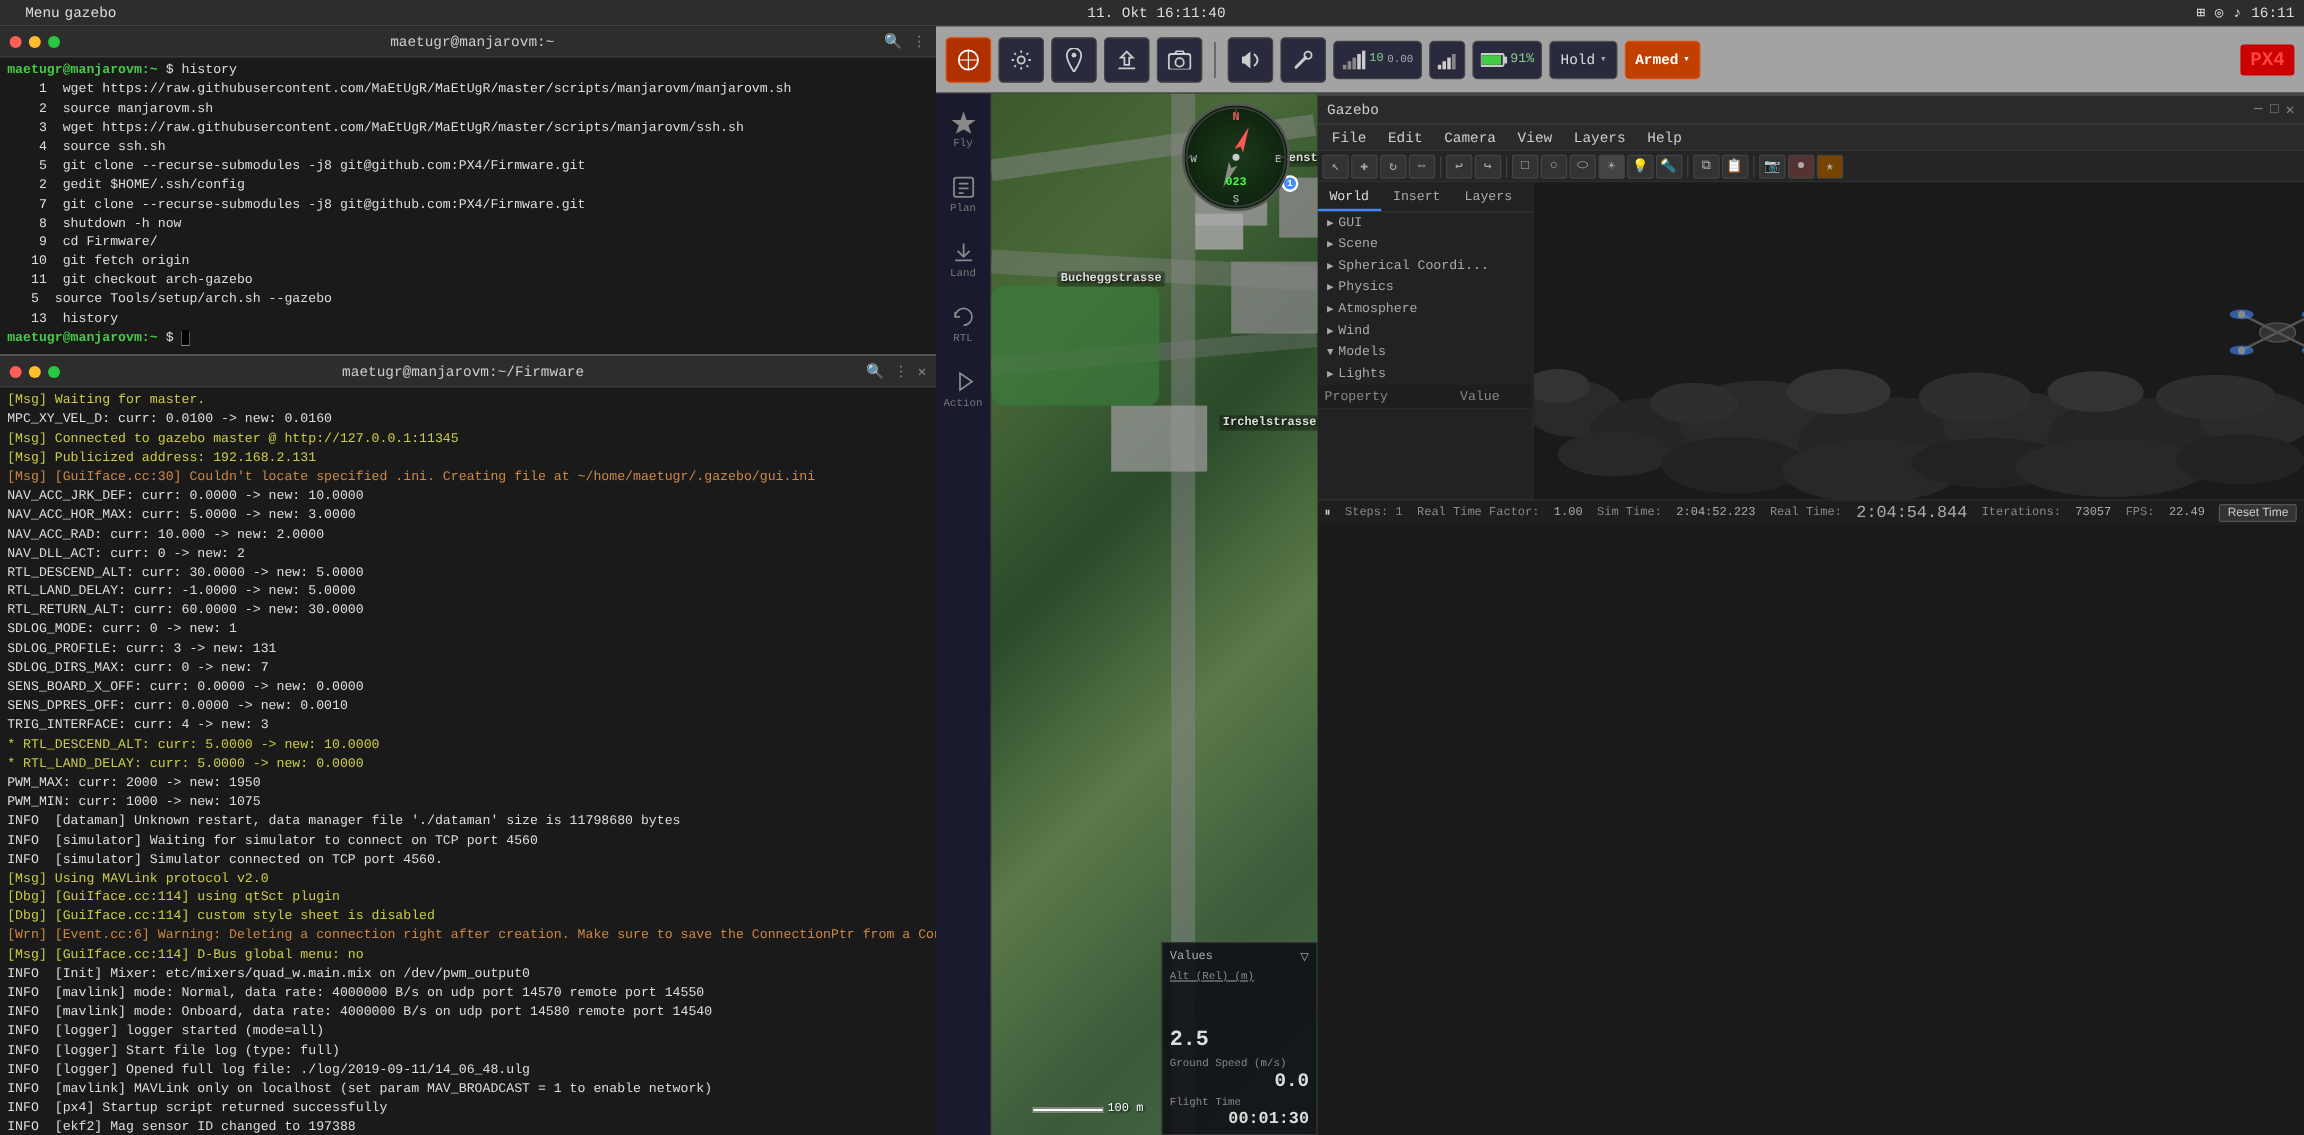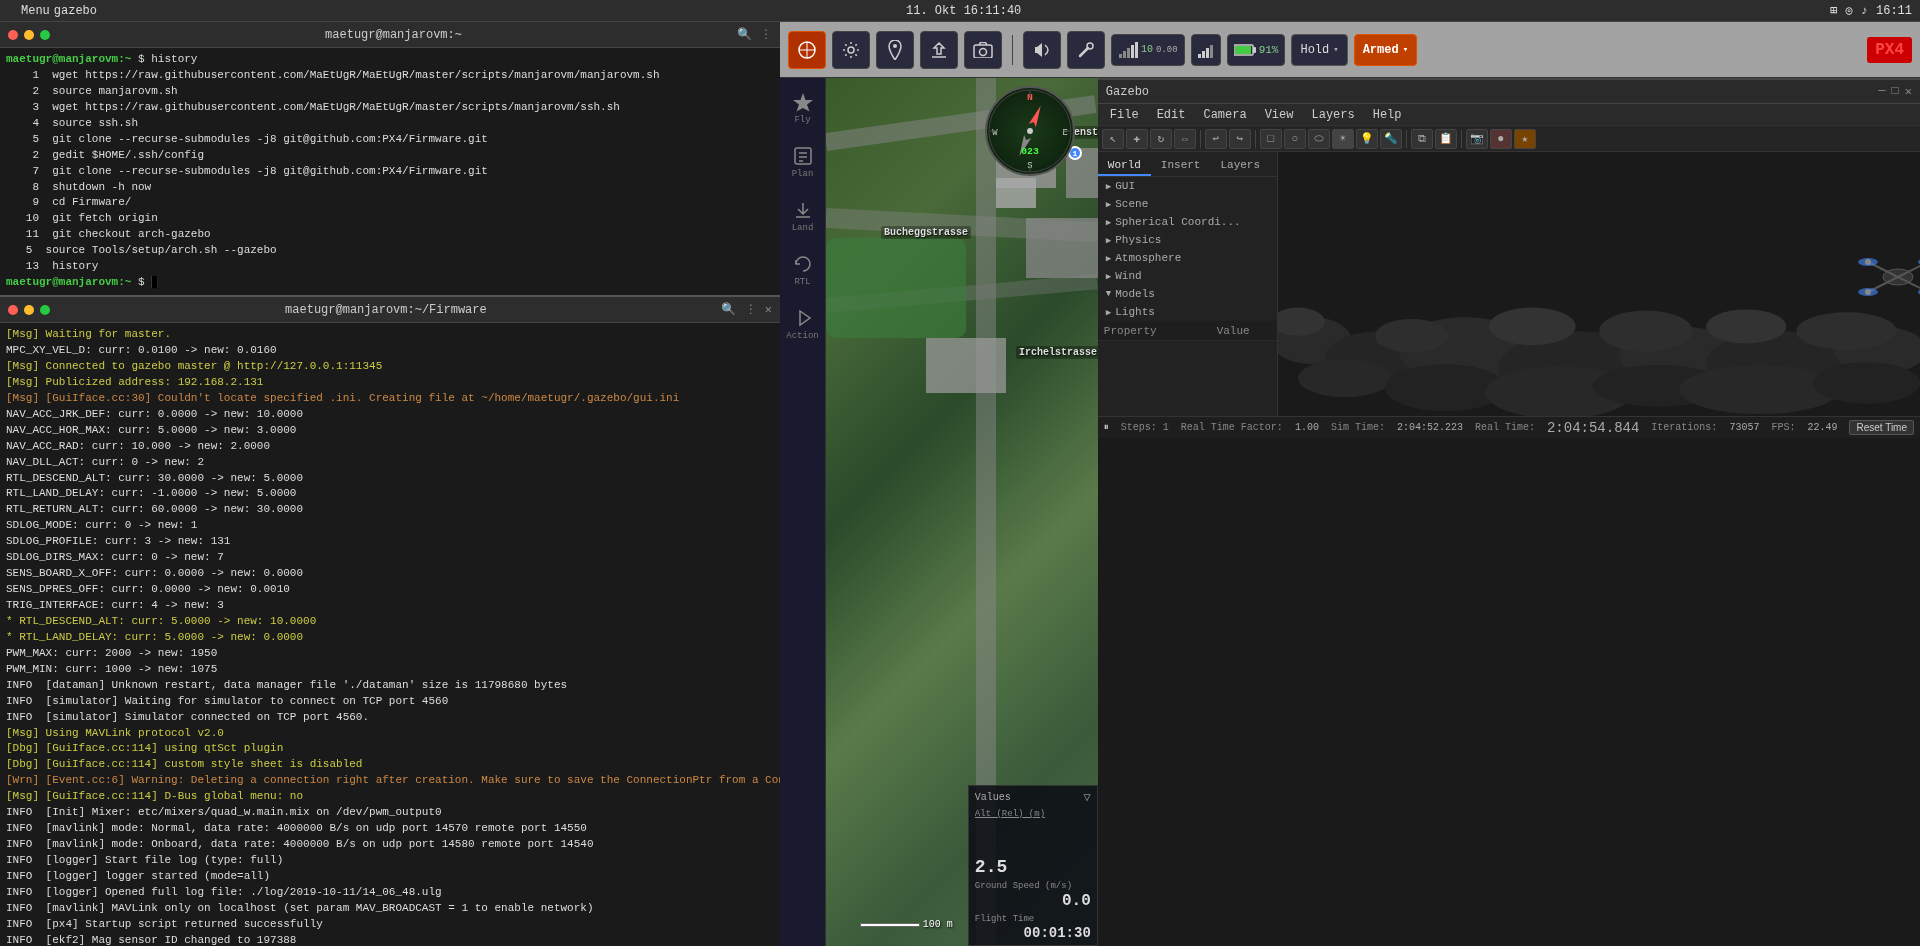--- a/index.html
+++ b/index.html
@@ -208,23 +208,23 @@
         <span class="t-line t-white">INFO  [simulator] Waiting for simulator to connect on TCP port 4560</span>
         <span class="t-line t-white">INFO  [simulator] Simulator connected on TCP port 4560.</span>
         <span class="t-line t-yellow">[Msg] Using MAVLink protocol v2.0</span>
         <span class="t-line t-yellow">[Dbg] [GuiIface.cc:114] using qtSct plugin</span>
         <span class="t-line t-yellow">[Dbg] [GuiIface.cc:114] custom style sheet is disabled</span>
         <span class="t-line t-orange">[Wrn] [Event.cc:6] Warning: Deleting a connection right after creation. Make sure to save the ConnectionPtr from a Connect call</span>
         <span class="t-line t-yellow">[Msg] [GuiIface.cc:114] D-Bus global menu: no</span>
         <span class="t-line t-white">INFO  [Init] Mixer: etc/mixers/quad_w.main.mix on /dev/pwm_output0</span>
         <span class="t-line t-white">INFO  [mavlink] mode: Normal, data rate: 4000000 B/s on udp port 14570 remote port 14550</span>
         <span class="t-line t-white">INFO  [mavlink] mode: Onboard, data rate: 4000000 B/s on udp port 14580 remote port 14540</span>
+        <span class="t-line t-white">INFO  [logger] logger started (mode=all)</span>
         <span class="t-line t-white">INFO  [logger] Start file log (type: full)</span>
-        <span class="t-line t-white">INFO  [logger] logger started (mode=all)</span>
-        <span class="t-line t-white">INFO  [logger] Opened full log file: ./log/2019-10-11/14_06_48.ulg</span>
+        <span class="t-line t-white">INFO  [logger] Opened full log file: ./log/2019-09-11/14_06_48.ulg</span>
         <span class="t-line t-white">INFO  [mavlink] MAVLink only on localhost (set param MAV_BROADCAST = 1 to enable network)</span>
         <span class="t-line t-white">INFO  [px4] Startup script returned successfully</span>
         <span class="t-line t-white">INFO  [ekf2] Mag sensor ID changed to 197388</span>
 
       </div>
     </div>
 
   </div>
 
   <div id="right-panel">

